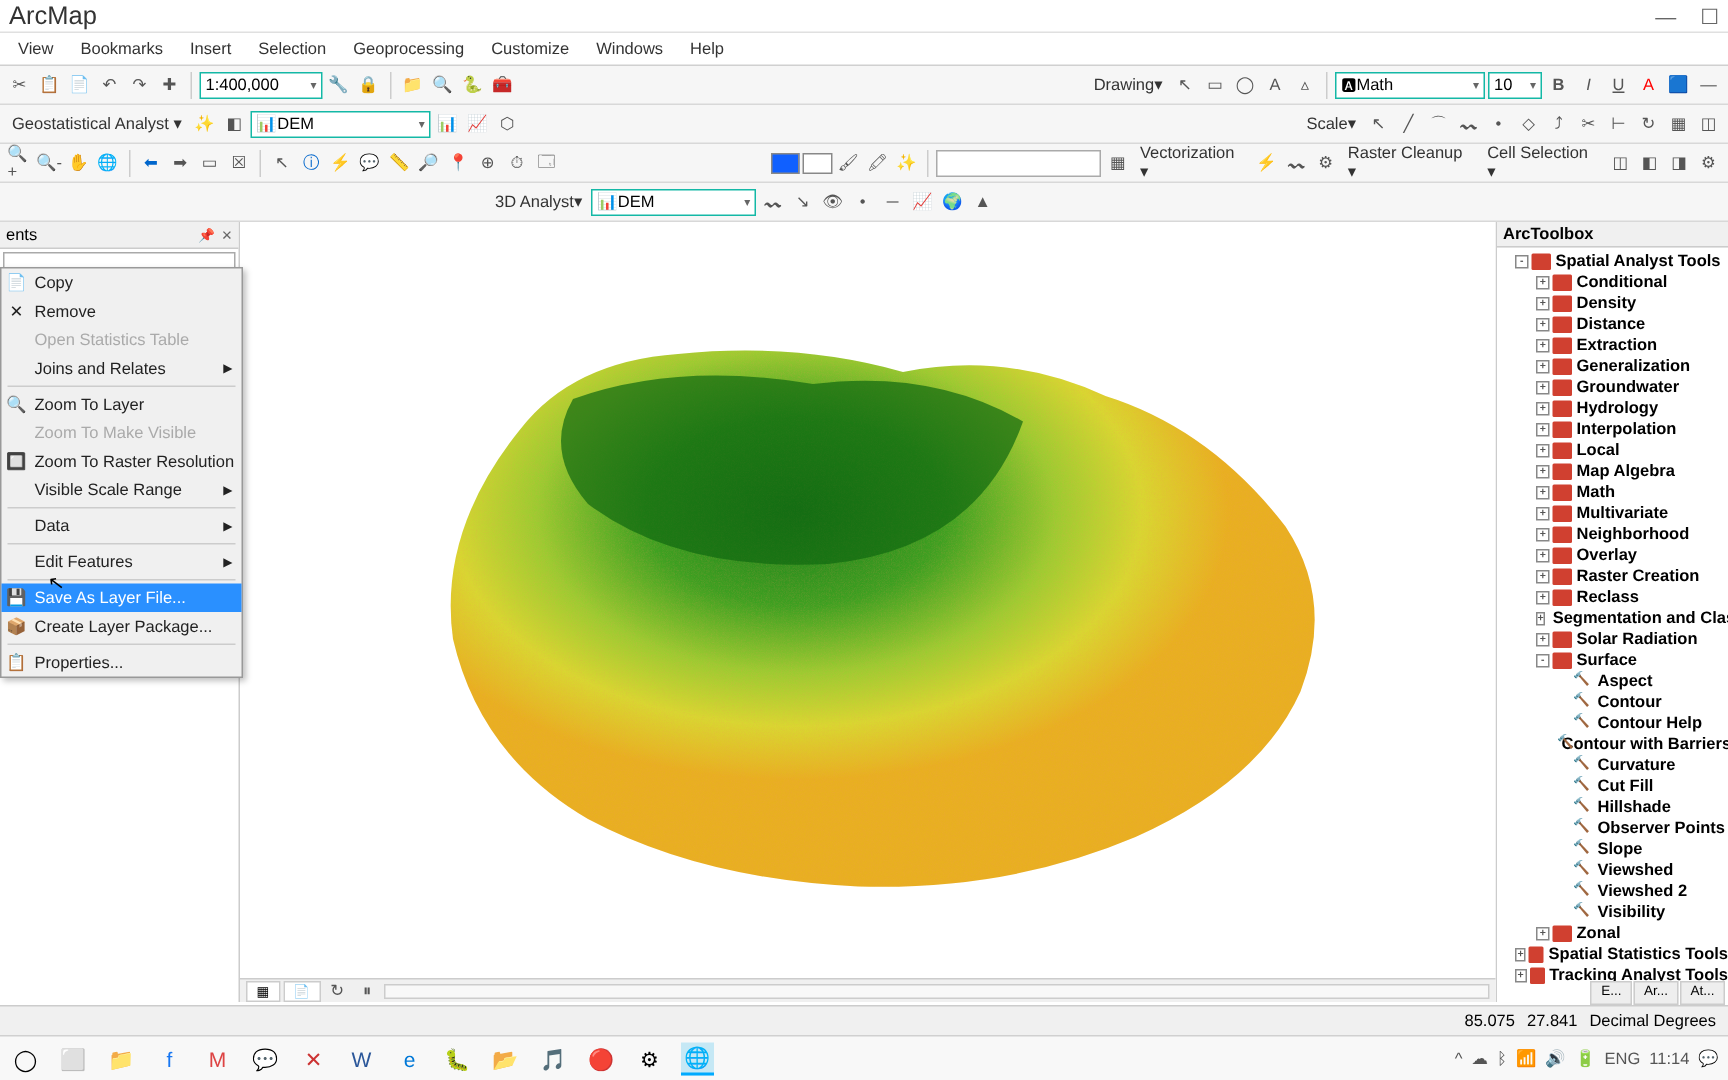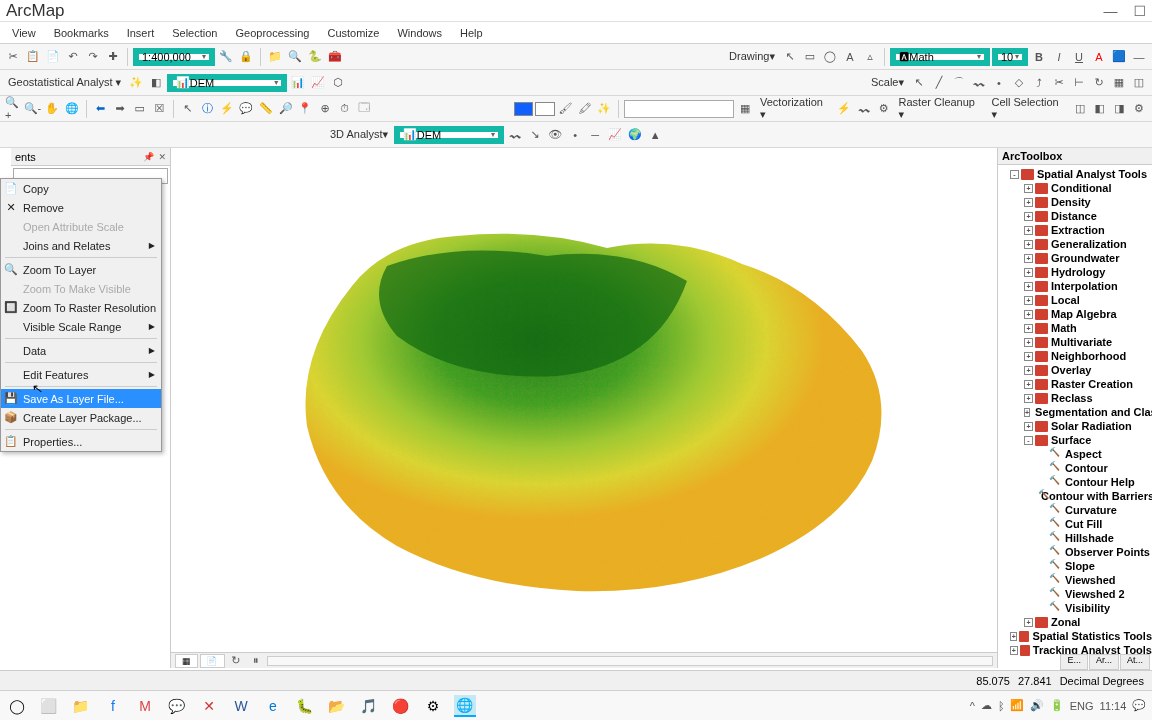--- a/index.html
+++ b/index.html
@@ -10,27 +10,27 @@
 .titlebar .winctrls { display: flex; gap: 16px; }
 .titlebar .winctrls span { color: #666; cursor: pointer; font-size: 14px; }
 
 .menubar { height: 22px; display: flex; align-items: center; padding: 0 4px; gap: 2px; border-bottom: 1px solid #d0d0d0; }
 .menubar .mitem { padding: 2px 8px; color: #333; }
 
 .toolbar { height: 26px; display: flex; align-items: center; padding: 0 4px; gap: 2px; border-bottom: 1px solid #d8d8d8; background: #f6f6f6; }
 .tbtn { width: 18px; height: 18px; display: inline-flex; align-items: center; justify-content: center; color: #555; border: 1px solid transparent; }
 .tsep { width: 1px; height: 18px; background: #ccc; margin: 0 3px; }
 .tinput { border: 1px solid #aaa; height: 18px; padding: 0 3px; font-size: 11px; }
-.tsel { border: 6px solid #14b8a6; height: 18px; font-size: 11px; padding: 0 16px 0 3px; background: #fff; position: relative; display: inline-flex; align-items: center; }
+.tsel { border: 1px solid #14b8a6; height: 18px; font-size: 11px; padding: 0 16px 0 3px; background: #fff; position: relative; display: inline-flex; align-items: center; }
 .tsel::after { content: '▾'; position: absolute; right: 3px; color: #666; font-size: 8px; }
 .tlabel { color: #333; padding: 0 4px; }
 .swatch { width: 20px; height: 14px; border: 1px solid #888; display: inline-block; }
 .swatch.blue { background: #1060ff; }
 
-.workspace { display: flex; height: calc(720px - 22px - 22px - 26px - 26px - 26px - 26px - 22px - 30px); margin-left: 11px; }
+.workspace { display: flex; height: calc(720px - 22px - 22px - 26px - 26px - 26px - 26px - 22px - 30px); }
 .toc { width: 160px; border-right: 1px solid #ccc; position: relative; }
 .toc-header { height: 18px; display: flex; align-items: center; justify-content: space-between; padding: 0 4px; background: #f0f0f0; border-bottom: 1px solid #ccc; }
 .toc-header .icons { display: flex; gap: 4px; }
 .toc-header .icons span { font-size: 9px; color: #666; }
 .toc-filter { border: 1px solid #aaa; margin: 2px; height: 16px; }
 
 .context-menu { position: absolute; top: 178px; left: 0; width: 162px; background: #f0f0f0; border: 1px solid #999; box-shadow: 2px 2px 4px rgba(0,0,0,.25); z-index: 10; }
 .context-menu .row { height: 19px; display: flex; align-items: center; padding: 0 4px 0 22px; position: relative; color: #222; }
 .context-menu .row.disabled { color: #aaa; }
 .context-menu .row.highlight { background: #2a90ff; color: #fff; }
@@ -445,21 +445,21 @@
 <div class="context-menu" id="ctx">
     <div class="row">
       <span class="ico">📄</span>
       <span>Copy</span>
     </div>
     <div class="row">
       <span class="ico">✕</span>
       <span>Remove</span>
     </div>
     <div class="row disabled">
-      <span>Open Attribute Scale</span>
+      <span>Open Statistics Table</span>
     </div>
     <div class="row">
       <span>Joins and Relates</span>
       <span class="arrow">▶</span>
     </div>
     <div class="sep"></div>
     <div class="row">
       <span class="ico">🔍</span>
       <span>Zoom To Layer</span>
     </div>

